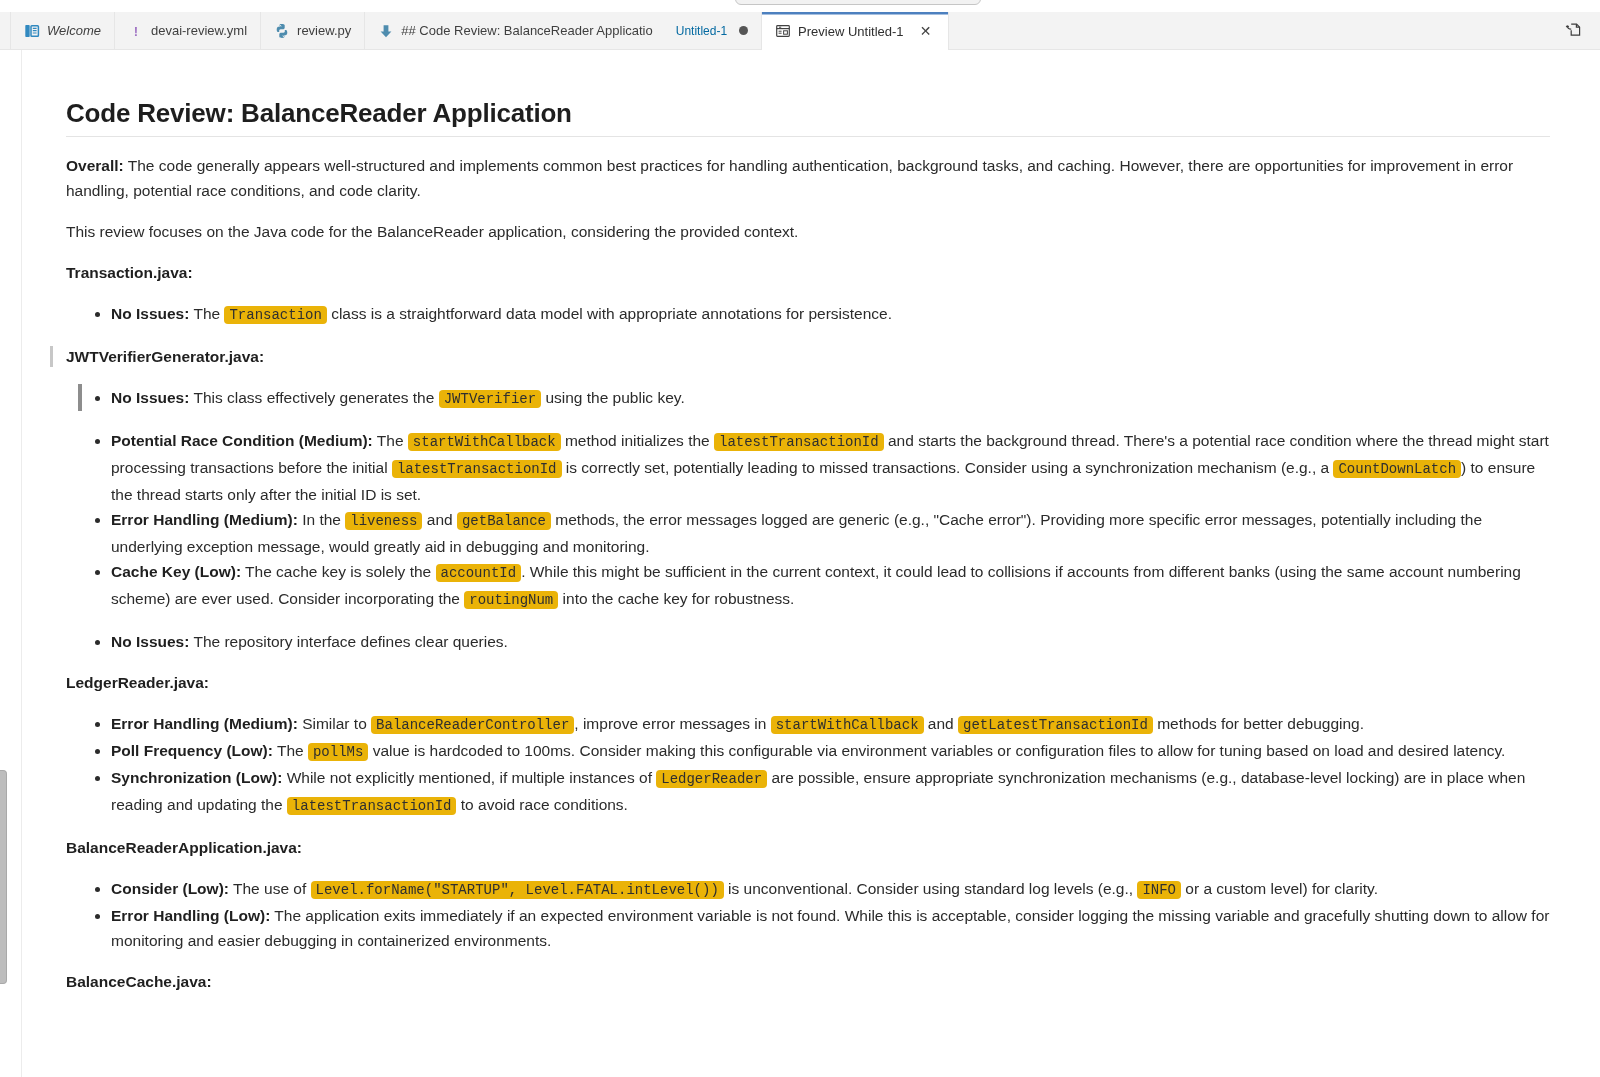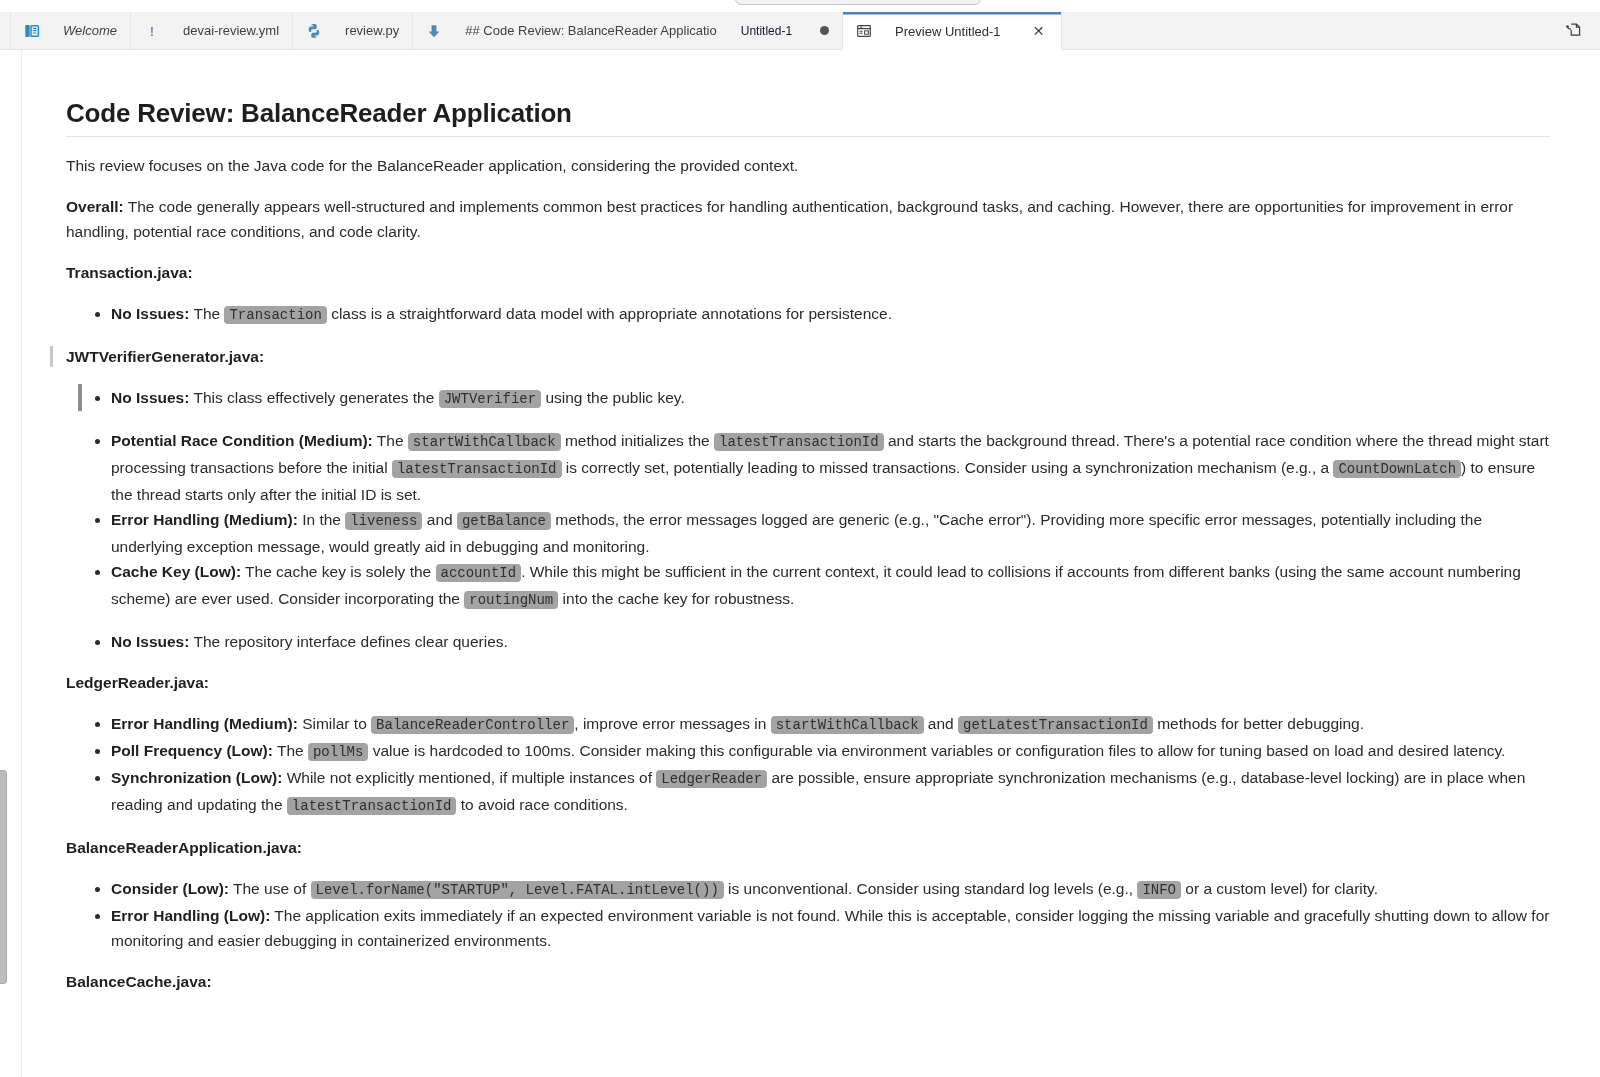--- a/index.html
+++ b/index.html
@@ -17,33 +17,33 @@
     position:absolute; left:735px; top:-2px; width:246px; height:7px;
     background:#f2f2f2; border:1px solid #c6c6c6; border-radius:0 0 6px 6px;
   }
 
   
   .tabbar {
     height:38px; background:#f3f3f3; border-bottom:1px solid #e6e6e6;
     display:flex; align-items:stretch; padding-left:10px; position:relative;
   }
   .tab {
-    display:flex; align-items:center; gap:23px; padding:0 13px;
+    display:flex; align-items:center; gap:7px; padding:0 13px;
     font-size:13px; color:#3f3f3f; background:#f3f3f3;
     border-right:1px solid #e6e6e6; white-space:nowrap; cursor:pointer;
     position:relative;
   }
   .tab:first-child { border-left:1px solid #e6e6e6; }
   .tab.active {
     background:#ffffff; margin-bottom:-1px; color:#2f2f2f;
     box-shadow: inset 0 2.5px 0 0 #4d80bf;
     align-items: center;
   }
   .tab .lbl.italic { font-style:italic; }
-  .tab .desc { color:#0f172a; font-size:12px; margin-left:1px;text-align:center; }
+  .tab .desc { color:#0369a1; font-size:12px; margin-left:16px;text-align:center; }
   .tab .dot { width:9px; height:9px; border-radius:50%; background:#555; margin-left:5px; flex:none; }
   .tab .close {
     margin-left:6px; width:18px; height:18px; border-radius:4px;
     display:flex; align-items:center; justify-content:center;
     font-size:14px; color:#454545; line-height:1;
   }
   .ticon { width:16px; height:16px; flex:none; display:flex; align-items:center; justify-content:center; }
   .tabbar-actions { margin-left:auto; display:flex; align-items:center; padding-right:15px; }
   .action-btn { width:22px; height:22px; display:flex; align-items:center; justify-content:center; border-radius:4px; cursor:pointer; }
 
@@ -60,21 +60,21 @@
     font-size:26px; line-height:30px; font-weight:700; color:#1e1e1e;
     margin:0 0 12px 0; padding-bottom:8px; border-bottom:1px solid #e4e4e4;
     letter-spacing:-0.2px;
   }
   .content p { margin:16px 0; font-size:15.5px; line-height:25px; }
   .content ul { margin:16px 0; padding-left:45px; }
   .content li { font-size:15.5px; line-height:25px; }
   strong { font-weight:700; color:#1f1f1f; }
   code {
     font-family:"Liberation Mono", monospace; font-size:14px;
-    background:#a3a3a3; border-radius:4px; padding:1px 5px; color:#2f2f2f;
+    background:#eab308; border-radius:4px; padding:1px 5px; color:#2f2f2f;
   }
   
   .marker-light { position:relative; }
   .marker-light::before {
     content:""; position:absolute; left:-16px; top:2px; width:3px; height:21px; background:#c7c7c7;
   }
   li.marker-dark { position:relative; }
   li.marker-dark::before {
     content:""; position:absolute; left:-33px; top:-1px; width:3.5px; height:27px; background:#8d8d8d;
   }
@@ -150,22 +150,22 @@
       </div>
     </div>
 </div>
 
 <div class="left-hairline"></div>
 <div class="left-scrollbar-thumb"></div>
 
 <div class="content">
   <h1 class="doc-title">Code Review: BalanceReader Application</h1>
   <div id="doc">
+      <p><strong>Overall:</strong> The code generally appears well-structured and implements common best practices for handling authentication, background tasks, and caching. However, there are opportunities for improvement in error handling, potential race conditions, and code clarity.</p>
       <p>This review focuses on the Java code for the BalanceReader application, considering the provided context.</p>
-      <p><strong>Overall:</strong> The code generally appears well-structured and implements common best practices for handling authentication, background tasks, and caching. However, there are opportunities for improvement in error handling, potential race conditions, and code clarity.</p>
       <p><strong>Transaction.java:</strong></p>
       <ul>
         <li><strong>No Issues:</strong> The <code>Transaction</code> class is a straightforward data model with appropriate annotations for persistence.</li>
       </ul>
       <p class="marker-light"><strong>JWTVerifierGenerator.java:</strong></p>
       <ul>
         <li class="marker-dark"><strong>No Issues:</strong> This class effectively generates the <code>JWTVerifier</code> using the public key.</li>
       </ul>
       <ul>
         <li><strong>Potential Race Condition (Medium):</strong> The <code>startWithCallback</code> method initializes the <code>latestTransactionId</code> and starts the background thread. There's a potential race condition where the thread might start processing transactions before the initial <code>latestTransactionId</code> is correctly set, potentially leading to missed transactions. Consider using a synchronization mechanism (e.g., a <code>CountDownLatch</code>) to ensure the thread starts only after the initial ID is set.</li>

